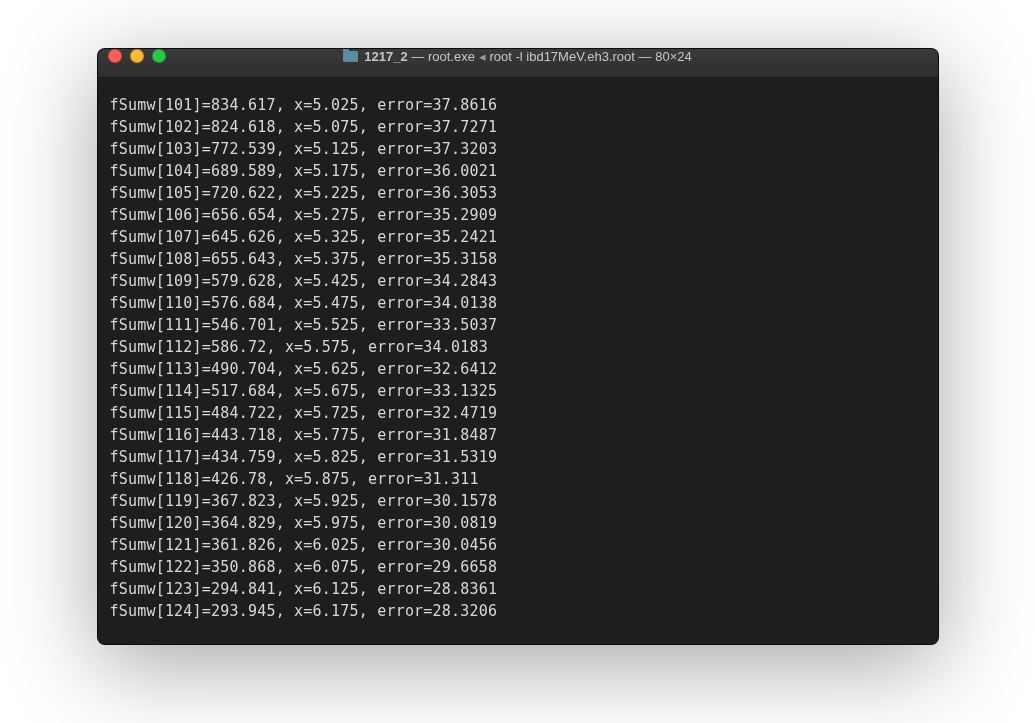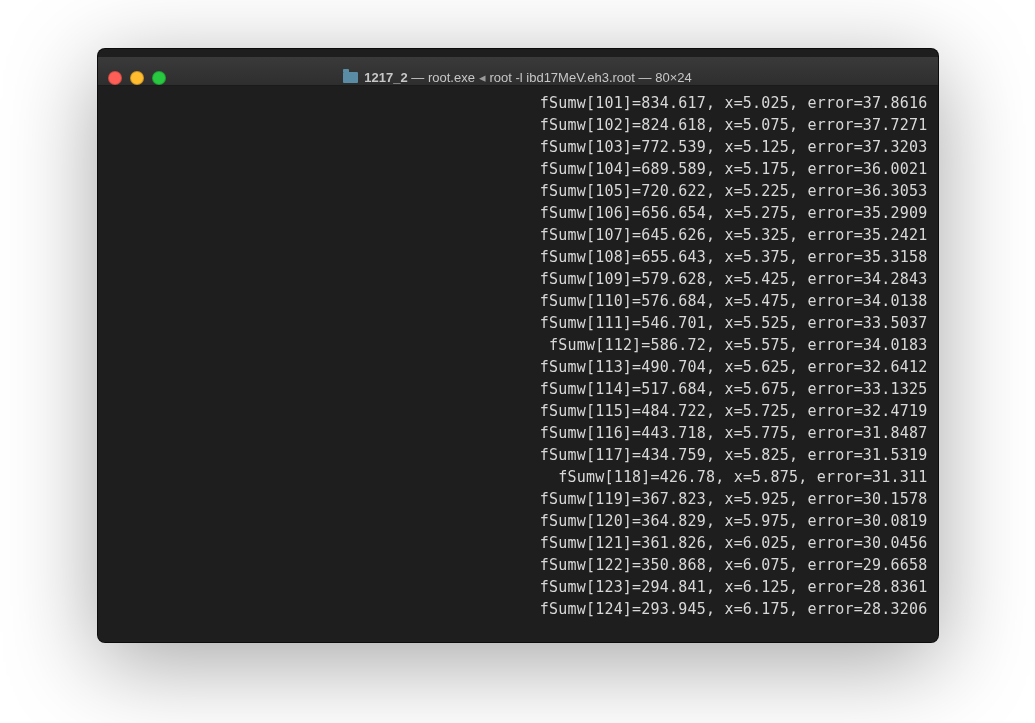--- a/index.html
+++ b/index.html
@@ -9,27 +9,26 @@
     width:840px;
     border-radius:8px;
     overflow:hidden;
     background:#1e1e1e;
     border:1px solid rgba(0,0,0,0.6);
   }
   .titlebar{
     height:28px;
     background:linear-gradient(#3a3a3a,#2e2e2e);
     display:flex;
-    align-items:flex-end;
+    align-items:flex-start;
     font-family:-apple-system,BlinkMacSystemFont,"Helvetica Neue",Arial,sans-serif;
     font-size:13px;
     color:#c7c7c7;
     border-bottom:1px solid #1a1a1a;
     position:relative;
-    margin-top:8px;
   }
   .lights{display:flex;gap:8px;padding-left:10px;}
   .light{width:12px;height:12px;border-radius:50%;}
   .red{background:#ff5f57;border:0.5px solid rgba(0,0,0,0.2);}
   .yellow{background:#febc2e;border:0.5px solid rgba(0,0,0,0.2);}
   .green{background:#28c840;border:0.5px solid rgba(0,0,0,0.2);}
   .title-group{
     position:absolute;left:0;right:0;display:flex;justify-content:center;align-items:center;
     pointer-events:none;
   }
@@ -40,26 +39,25 @@
     content:"";position:absolute;top:-3px;left:0;width:6px;height:3px;background:#5a8ca5;border-radius:1px 1px 0 0;
   }
   .title-text{white-space:nowrap;}
   .title-bold{font-weight:600;}
   .title-sep{margin:0 4px;color:#9a9a9a;}
   .term{
     background:#1e1e1e;
     color:#d8d8d8;
     font-size:15px;
     line-height:22px;
-    padding:6px 10px 10px 12px;
+    padding:16px 10px 10px 12px;
     font-family:Menlo,Monaco,Consolas,monospace;
     white-space:pre;
     letter-spacing:0.2px;
     min-height:540px;
-    text-align:right;
   }
 </style>
 </head>
 <body>
 
 <div class="shadow-wrap">
   <div class="window">
     <div class="titlebar">
       <div class="lights">
         <div class="light red"></div>

